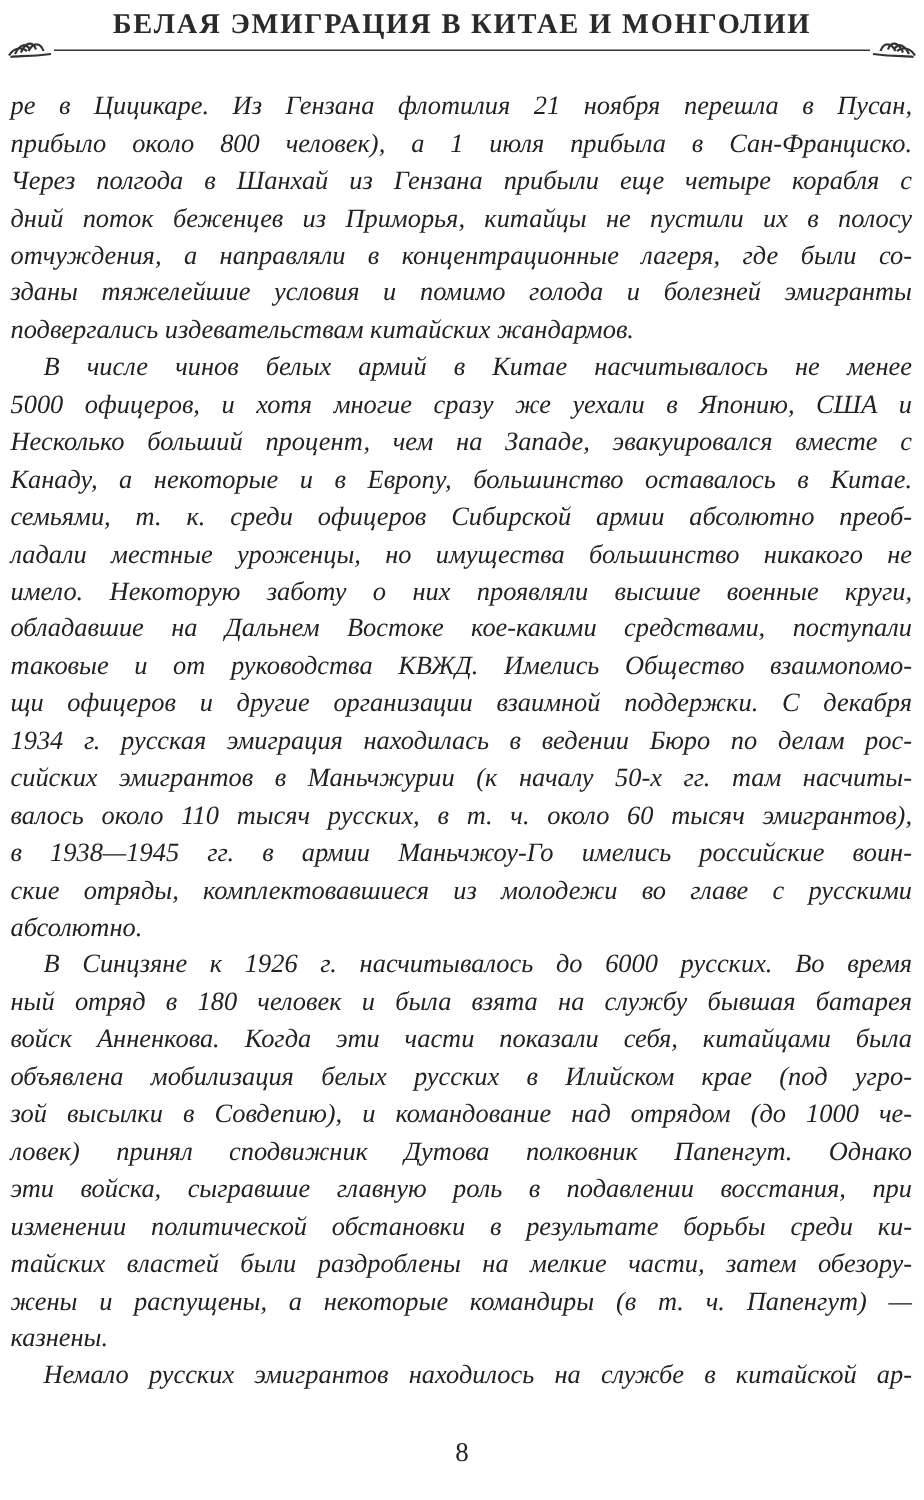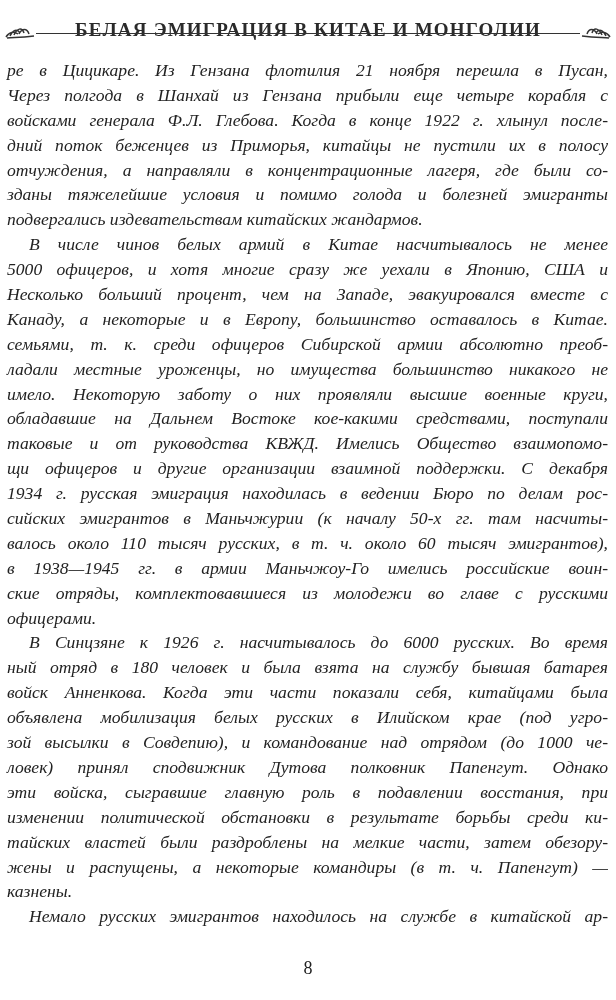--- a/index.html
+++ b/index.html
@@ -1,19 +1,19 @@
 <!DOCTYPE html>
 <html><head>
 <meta charset="utf-8">
 <style>
   html, body { margin: 0; padding: 0; background: #ffffff; }
   body { width: 616px; height: 1000px; position: relative; overflow: hidden;
          font-family: "Liberation Serif", "DejaVu Serif", serif; color: #222; }
   .header { position: absolute; left: 0; top: 0; width: 616px; height: 40px; }
-  .running-title { position: absolute; left: 0; right: 0; top: 19px; text-align: center;
+  .running-title { position: absolute; left: 0; right: 0; top: 6px; text-align: center;
          font-size: 19px; letter-spacing: 1.2px; font-weight: bold; color: #2a2a2a; }
   .rule { position: absolute; left: 36px; right: 36px; top: 33px; height: 0;
          border-top: 1.6px solid #333; }
   .orn { position: absolute; top: 24px; width: 32px; height: 16px; }
   .orn.left { left: 4px; }
   .orn.right { right: 4px; }
   .body-text { position: absolute; left: 7px; top: 58px; width: 601px;
          font-size: 17.6px; line-height: 24.9px; text-align: justify; }
   .line { display: block; white-space: nowrap; text-align: justify; text-align-last: justify; height: 24.9px; font-style: italic; }
   .line.last { text-align-last: left; }
@@ -30,22 +30,22 @@
   <div class="running-title">БЕЛАЯ ЭМИГРАЦИЯ В КИТАЕ И МОНГОЛИИ</div>
   <div class="rule"></div>
   <svg class="orn right" viewBox="0 0 32 16">
     <path d="M30 13 C27 8, 22 7, 18 10 M26 12 C23 6,19 4,16 9 M22 11 C19 4,14 3,12 9 M17 10 C14 4,9 4,7 10 M29 14 C24 13,18 14,2 12" stroke="#333" stroke-width="1.5" fill="none"></path>
   </svg>
 </div>
 
 <div class="body-text" id="body-text">
     <div>
       <span class="line">ре в Цицикаре. Из Гензана флотилия 21 ноября перешла в Пусан,</span>
+      <span class="line">прибыло около 800 человек), а 1 июля прибыла в Сан-Франциско.</span>
       <span class="line">Через полгода в Шанхай из Гензана прибыли еще четыре корабля с</span>
-      <span class="line">войсками генерала Ф.Л. Глебова. Когда в конце 1922 г. хлынул после-</span>
       <span class="line">дний поток беженцев из Приморья, китайцы не пустили их в полосу</span>
       <span class="line">отчуждения, а направляли в концентрационные лагеря, где были со-</span>
       <span class="line">зданы тяжелейшие условия и помимо голода и болезней эмигранты</span>
       <span class="line last">подвергались издевательствам китайских жандармов.</span>
     </div>
     <div>
       <span class="line indent">В числе чинов белых армий в Китае насчитывалось не менее</span>
       <span class="line">5000 офицеров, и хотя многие сразу же уехали в Японию, США и</span>
       <span class="line">Несколько больший процент, чем на Западе, эвакуировался вместе с</span>
       <span class="line">Канаду, а некоторые и в Европу, большинство оставалось в Китае.</span>
@@ -53,21 +53,21 @@
       <span class="line">ладали местные уроженцы, но имущества большинство никакого не</span>
       <span class="line">имело. Некоторую заботу о них проявляли высшие военные круги,</span>
       <span class="line">обладавшие на Дальнем Востоке кое-какими средствами, поступали</span>
       <span class="line">таковые и от руководства КВЖД. Имелись Общество взаимопомо-</span>
       <span class="line">щи офицеров и другие организации взаимной поддержки. С декабря</span>
       <span class="line">1934 г. русская эмиграция находилась в ведении Бюро по делам рос-</span>
       <span class="line">сийских эмигрантов в Маньчжурии (к началу 50-х гг. там насчиты-</span>
       <span class="line">валось около 110 тысяч русских, в т. ч. около 60 тысяч эмигрантов),</span>
       <span class="line">в 1938—1945 гг. в армии Маньчжоу-Го имелись российские воин-</span>
       <span class="line">ские отряды, комплектовавшиеся из молодежи во главе с русскими</span>
-      <span class="line last">офицерами.</span>
+      <span class="line last">абсолютно.</span>
     </div>
     <div>
       <span class="line indent">В Синцзяне к 1926 г. насчитывалось до 6000 русских. Во время</span>
       <span class="line">ный отряд в 180 человек и была взята на службу бывшая батарея</span>
       <span class="line">войск Анненкова. Когда эти части показали себя, китайцами была</span>
       <span class="line">объявлена мобилизация белых русских в Илийском крае (под угро-</span>
       <span class="line">зой высылки в Совдепию), и командование над отрядом (до 1000 че-</span>
       <span class="line">ловек) принял сподвижник Дутова полковник Папенгут. Однако</span>
       <span class="line">эти войска, сыгравшие главную роль в подавлении восстания, при</span>
       <span class="line">изменении политической обстановки в результате борьбы среди ки-</span>

